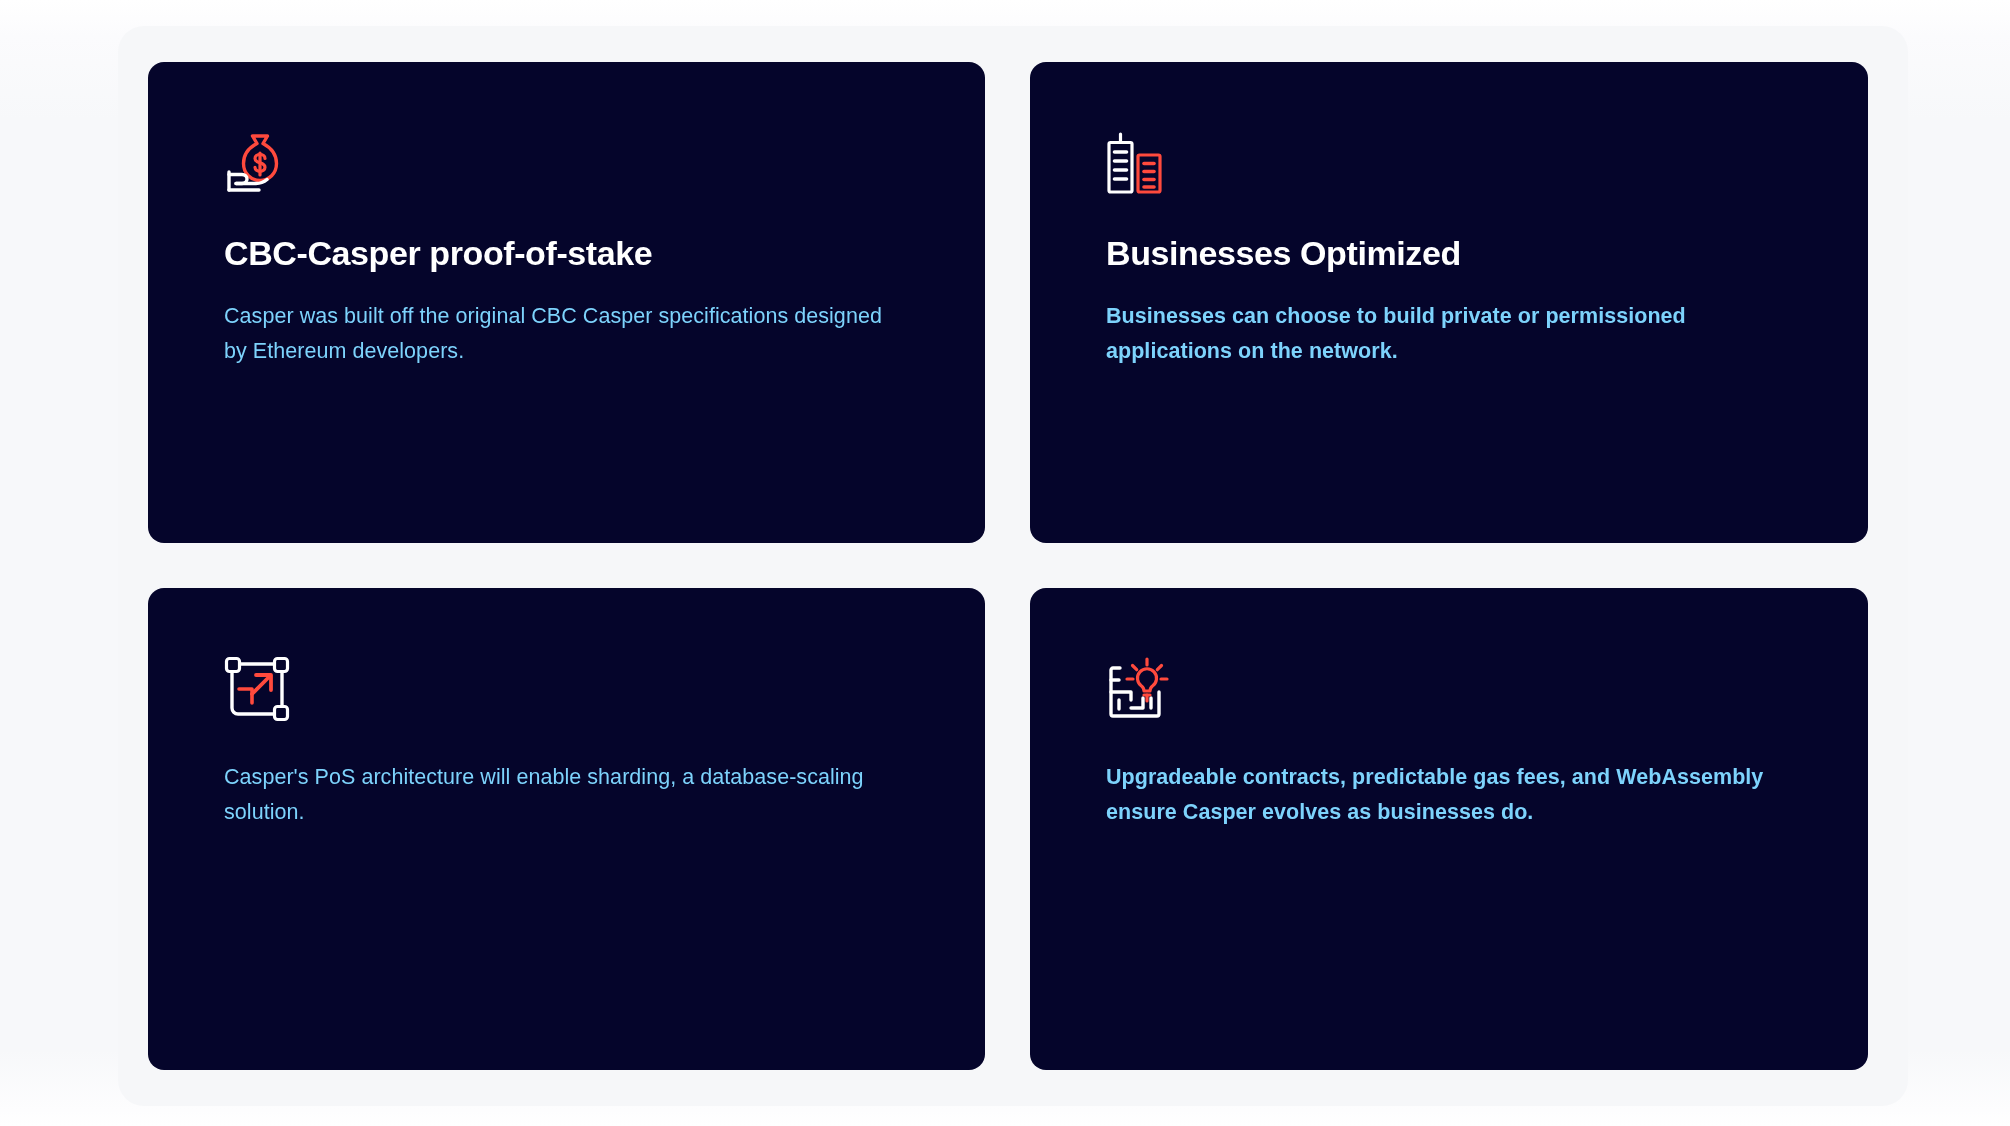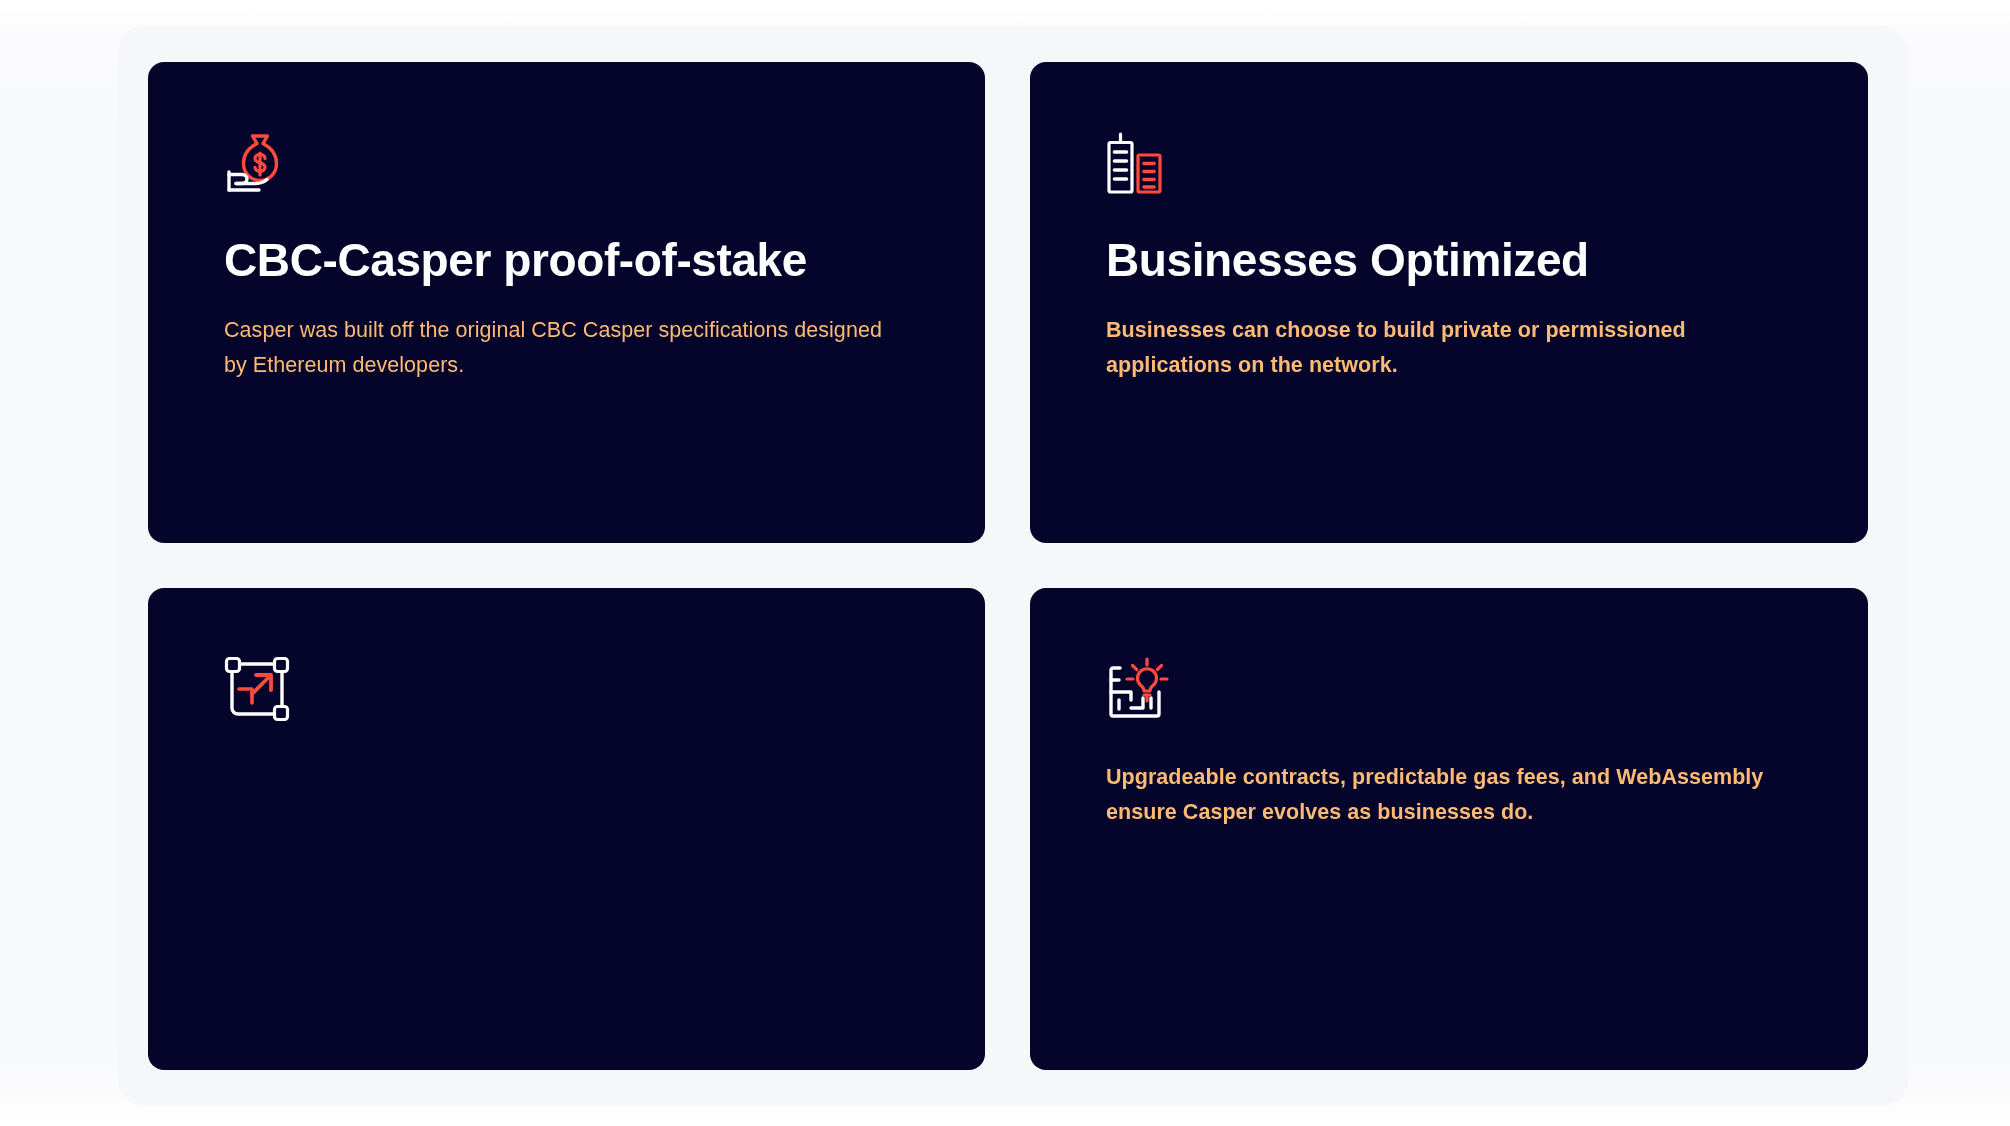--- a/index.html
+++ b/index.html
@@ -64,32 +64,32 @@
     display: block;
     margin-bottom: 38px;
   }
   .card-icon svg {
     display: block;
     width: 66px;
     height: 66px;
   }
 
   .card-title {
-    font-size: 46px;
+    font-size: 34px;
     font-weight: 700;
     color: #ffffff;
     letter-spacing: -0.4px;
     line-height: 1.15;
     margin: 0 0 26px 0;
   }
 
   .card-body {
     font-size: 21.5px;
     font-weight: 400;
-    color: #fdba74;
+    color: #7dd3fc;
     line-height: 1.62;
     margin: 0;
     max-width: 690px;
     letter-spacing: 0.05px;
   }
   .card--wide .card-body { max-width: 700px; font-weight: bold; }
 </style>
 </head>
 <body>
 
@@ -147,20 +147,21 @@
 
         <rect x="2.5" y="2.5" width="13" height="13" rx="3" fill="#05052b" stroke="#ffffff" stroke-width="3.2"></rect>
         <rect x="50.5" y="2.5" width="13" height="13" rx="3" fill="#05052b" stroke="#ffffff" stroke-width="3.2"></rect>
         <rect x="50.5" y="50.5" width="13" height="13" rx="3" fill="#05052b" stroke="#ffffff" stroke-width="3.2"></rect>
 
         <path d="M15 33 h13 v14" fill="none" stroke="#ff4a3d" stroke-width="3.6" stroke-linecap="round" stroke-linejoin="round"></path>
         <path d="M28 38 L46 20" fill="none" stroke="#ff4a3d" stroke-width="3.8" stroke-linecap="round"></path>
         <path d="M32 19 h15 v15" fill="none" stroke="#ff4a3d" stroke-width="3.8" stroke-linecap="round" stroke-linejoin="round"></path>
       </svg>
     </span>
+    <p class="card-body">Casper's PoS architecture will enable sharding, a database-scaling solution.</p>
   </div>
 
   <div class="card card--wide">
     <span class="card-icon">
       <svg viewBox="0 0 66 66" xmlns="http://www.w3.org/2000/svg">
 
         <path d="M14 12 h-7 a2 2 0 0 0-2 2 v44 a2 2 0 0 0 2 2 h44 a2 2 0 0 0 2-2 v-22" fill="none" stroke="#ffffff" stroke-width="3.4" stroke-linecap="round" stroke-linejoin="round"></path>
         <path d="M5 24 h8" fill="none" stroke="#ffffff" stroke-width="3.4" stroke-linecap="round"></path>
         <path d="M5 36 h20 v8" fill="none" stroke="#ffffff" stroke-width="3.4" stroke-linecap="round" stroke-linejoin="round"></path>
         <path d="M13 44 v9" fill="none" stroke="#ffffff" stroke-width="3.4" stroke-linecap="round"></path>

